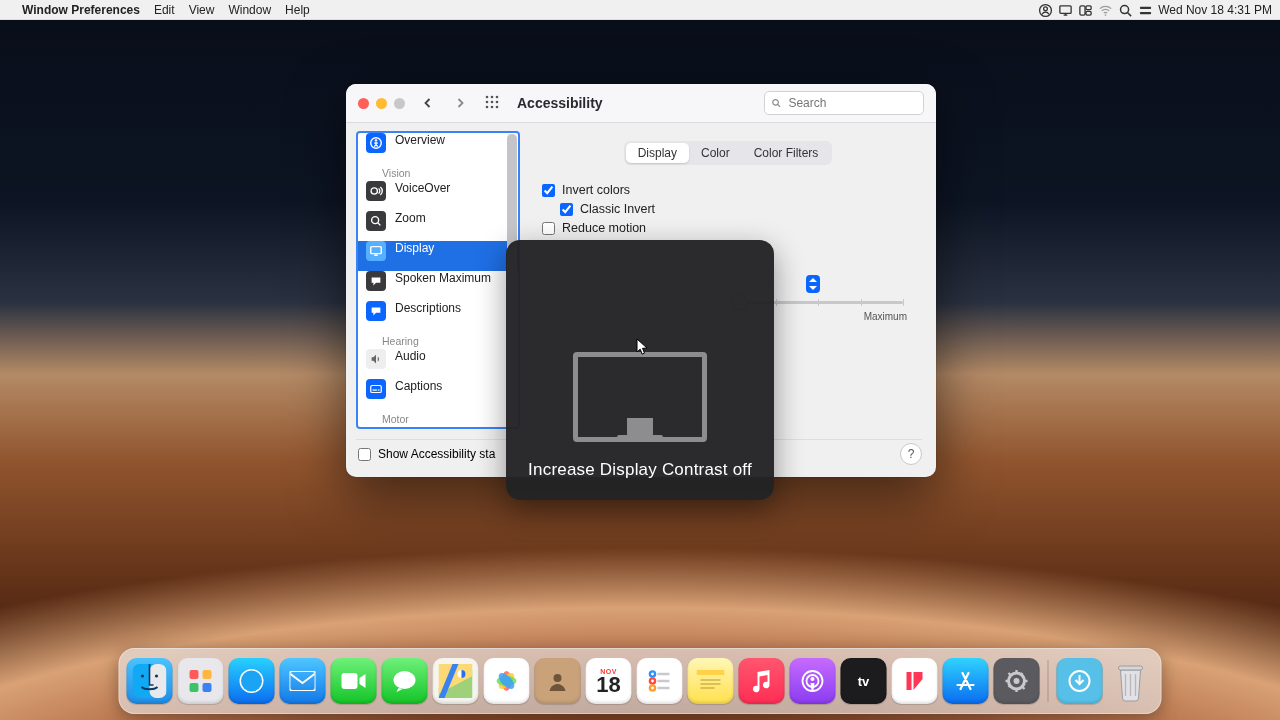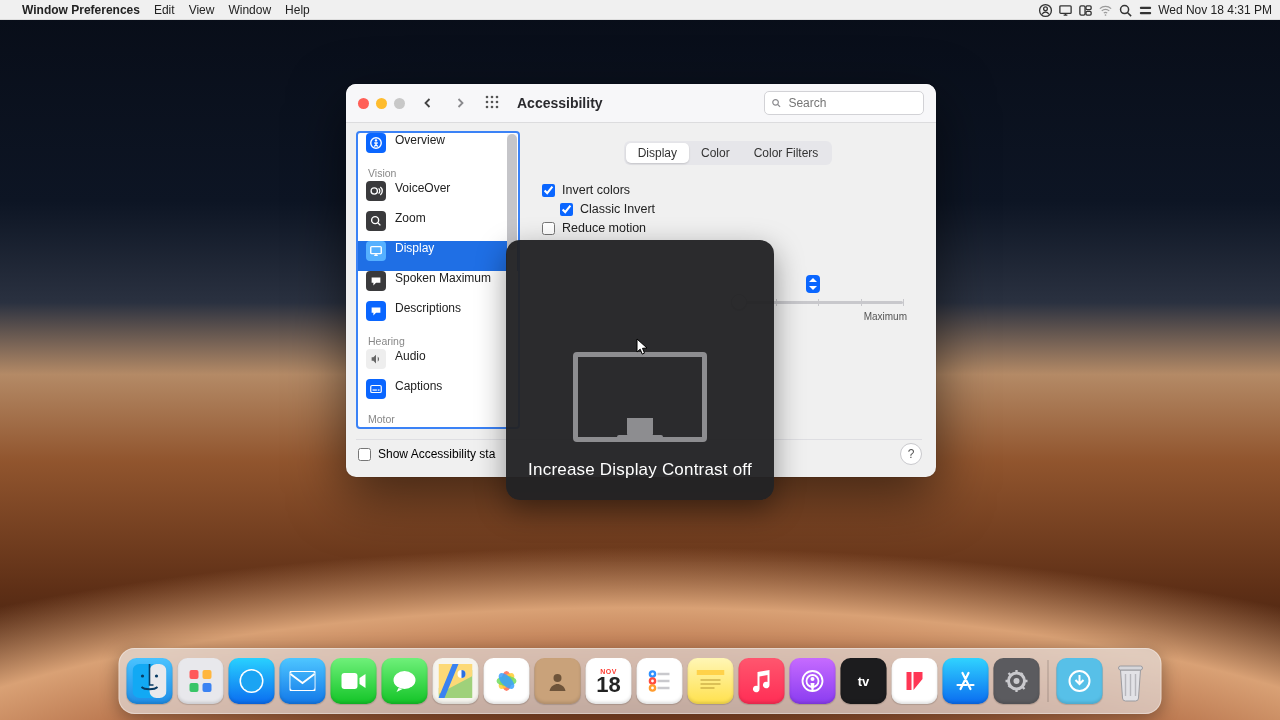--- a/index.html
+++ b/index.html
@@ -31,21 +31,21 @@
   .searchwrap{margin-left:auto;display:flex;align-items:center;background:#fff;border:1px solid #d2d2d6;border-radius:5px;height:22px;padding:0 6px;gap:5px;width:146px;}
   .searchwrap input{border:0;outline:0;background:transparent;font-size:12px;color:#333;width:100%;}
   
   .body{position:relative;display:flex;height:calc(100% - 38px);}
   .sidewrap{padding:8px 0 8px 10px;}
   .sidebar{width:160px;border:2px solid #3b82f6;border-radius:4px;background:#fff;height:294px;display:flex;flex-direction:column;overflow:hidden;position:relative;}
   .scrolltrack{position:absolute;right:1px;top:1px;bottom:1px;width:10px;background:#f4f4f6;}
   .scrollthumb{position:absolute;right:1px;top:1px;width:10px;height:116px;background:#c5c5c9;border-radius:5px;}
   .sb-row{display:flex;height:30px;padding:0 8px;gap:9px;font-size:12px;color:#222;}
   .sb-row.selected{background:#1f6fe5;color:#fff;}
-  .sb-head{font-size:10.5px;color:#888;padding:4px 10px 2px;}
+  .sb-head{font-size:10.5px;color:#888;padding:4px 24px 2px;}
   .sb-icon{width:20px;height:20px;border-radius:4px;display:flex;align-items:center;justify-content:center;flex:0 0 20px;}
   .content{flex:1;padding:18px 22px 10px;position:relative;}
   .segwrap{display:flex;justify-content:center;margin-bottom:16px;}
   .seg{display:flex;background:#e6e6ea;border-radius:6px;padding:2px;}
   .seg span{font-size:12px;padding:3px 12px;color:#333;border-radius:5px;}
   .seg span.active{background:#fff;box-shadow:0 1px 2px rgba(0,0,0,.15);}
   .checks{font-size:12.5px;color:#222;line-height:1.45;}
   .chk{display:flex;align-items:center;gap:7px;margin:1px 0;}
   .chk input{accent-color:#0a66ff;width:13px;height:13px;margin:0;}
   .chk.indent{margin-left:18px;}

